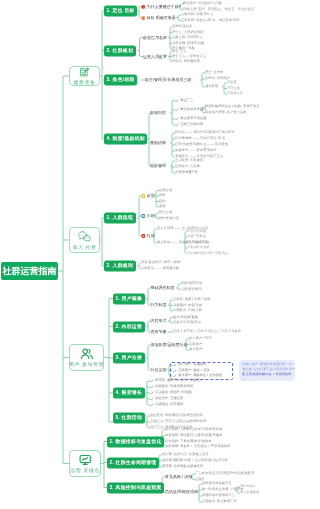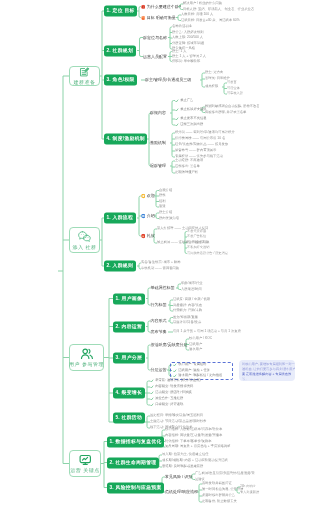--- a/index.html
+++ b/index.html
@@ -233,20 +233,23 @@
 <path d="M199 485.6 V500.4" fill="none" stroke="#8CD3A9" stroke-width="1.0"></path>
 <path d="M199 485.6 A1.6 1.6 0 0 1 200.6 484 H202" fill="none" stroke="#8CD3A9" stroke-width="1.0"></path>
 <path d="M199 490 H202" fill="none" stroke="#8CD3A9" stroke-width="1.0"></path>
 <path d="M199 496 H202" fill="none" stroke="#8CD3A9" stroke-width="1.0"></path>
 <path d="M199 500.4 A1.6 1.6 0 0 0 200.6 502 H202" fill="none" stroke="#8CD3A9" stroke-width="1.0"></path>
 <path d="M235 490 H237" fill="none" stroke="#8CD3A9" stroke-width="1.0"></path>
 <path d="M237 488.6 V491.4" fill="none" stroke="#8CD3A9" stroke-width="1.0"></path>
 <path d="M237 488.6 A1.6 1.6 0 0 1 238.6 487 H240" fill="none" stroke="#8CD3A9" stroke-width="1.0"></path>
 <path d="M237 491.4 A1.6 1.6 0 0 0 238.6 493 H240" fill="none" stroke="#8CD3A9" stroke-width="1.0"></path>
 </svg>
+<div id="root-node">
+      <span class="t">社群运营指南</span>
+    </div>
 <div class="l1" style="left:69px;top:66px;width:31px;height:20px">
       <span>
         <svg class="ic" width="10.5" height="10.5" viewBox="0 0 24 24" fill="none" stroke="#4FB97F" stroke-width="2.1" stroke-linecap="round" stroke-linejoin="round">
           <path d="M18.6 11.2v9.2H3.4V3.4h9.4"></path>
           <path d="M7.2 8.4h5.2"></path>
           <path d="M7.2 13.2h8"></path>
           <path d="M7.2 17h8"></path>
           <path d="M21.3 2.8a1.9 1.9 0 0 0-2.7 0l-6 6 2.7 2.7 6-6a1.9 1.9 0 0 0 0-2.7z" fill="#4FB97F"></path>
         </svg>
       </span>

